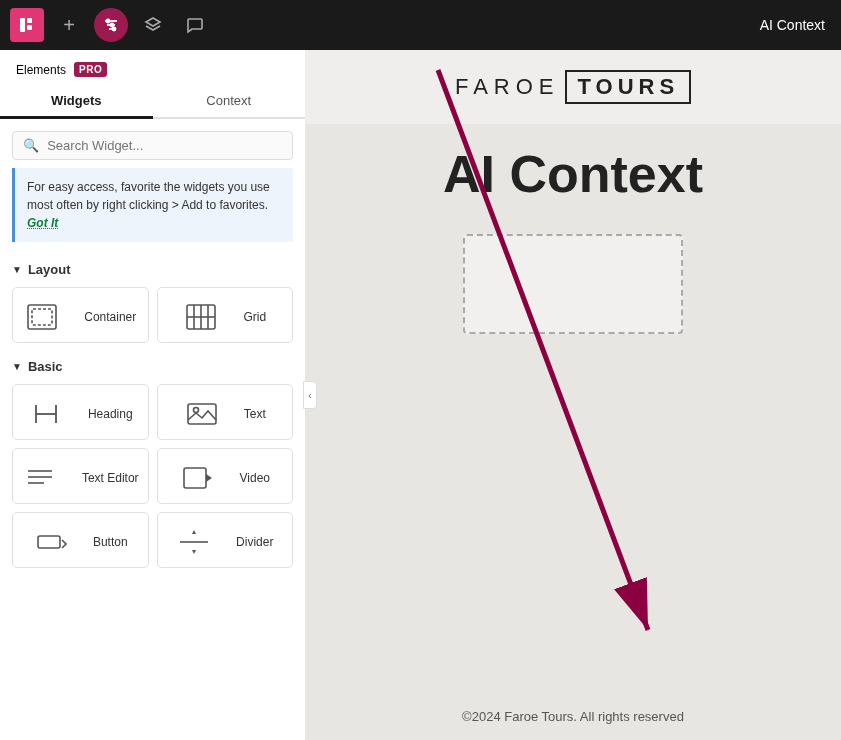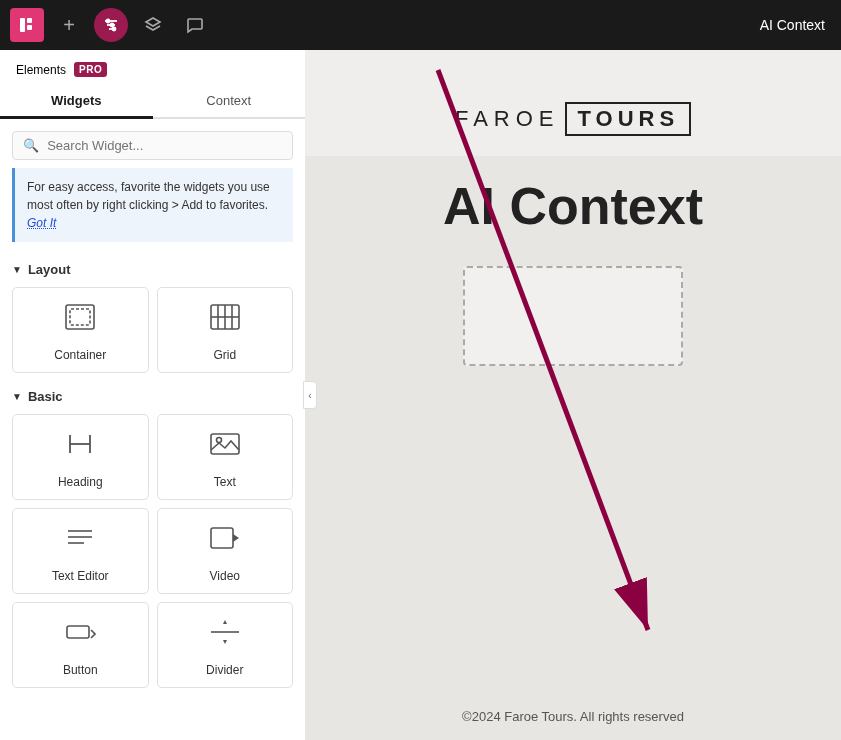--- a/index.html
+++ b/index.html
@@ -130,25 +130,25 @@
     .hint-box {
       margin: 0 12px 12px;
       background: #eef4fb;
       border-left: 3px solid #4a90d9;
       padding: 10px 12px;
       font-size: 12px;
       color: #333;
       line-height: 1.5;
     }
     .hint-box .got-it {
-      color: #1d4ed8;
+      color: #15803d;
       text-decoration: underline dotted;
       cursor: pointer;
       font-style: italic;
-      font-weight: 400;
+      font-weight: 700;
     }
     .section-header {
       display: flex;
       align-items: center;
       gap: 6px;
       padding: 8px 12px 6px;
       font-size: 13px;
       font-weight: 600;
       color: #333;
     }
@@ -158,27 +158,27 @@
     .widgets-grid {
       display: grid;
       grid-template-columns: 1fr 1fr;
       gap: 8px;
       padding: 4px 12px 8px;
     }
     .widget-card {
       border: 1px solid #e0e0e0;
       border-radius: 5px;
       display: flex;
-      flex-direction: column;
+      flex-direction: row;
       align-items: center;
       justify-content: center;
       padding: 14px 8px 10px;
       cursor: pointer;
       background: #fff;
-      gap: 16px;
+      gap: 24px;
     }
     .widget-icon {
       font-size: 22px;
       color: #555;
       display: flex;
       align-items: center;
       justify-content: center;
       width: 36px;
       height: 30px;
     }
@@ -219,21 +219,20 @@
       height: 100%;
       display: flex;
       flex-direction: column;
     }
     .site-header {
       display: flex;
       align-items: center;
       justify-content: center;
       padding: 20px 24px;
       background: #f0eeec;
-      margin-top: 32px;
     }
     .site-logo {
       font-size: 22px;
       font-weight: 300;
       letter-spacing: 6px;
       color: #222;
       display: flex;
       align-items: center;
       gap: 0;
     }

